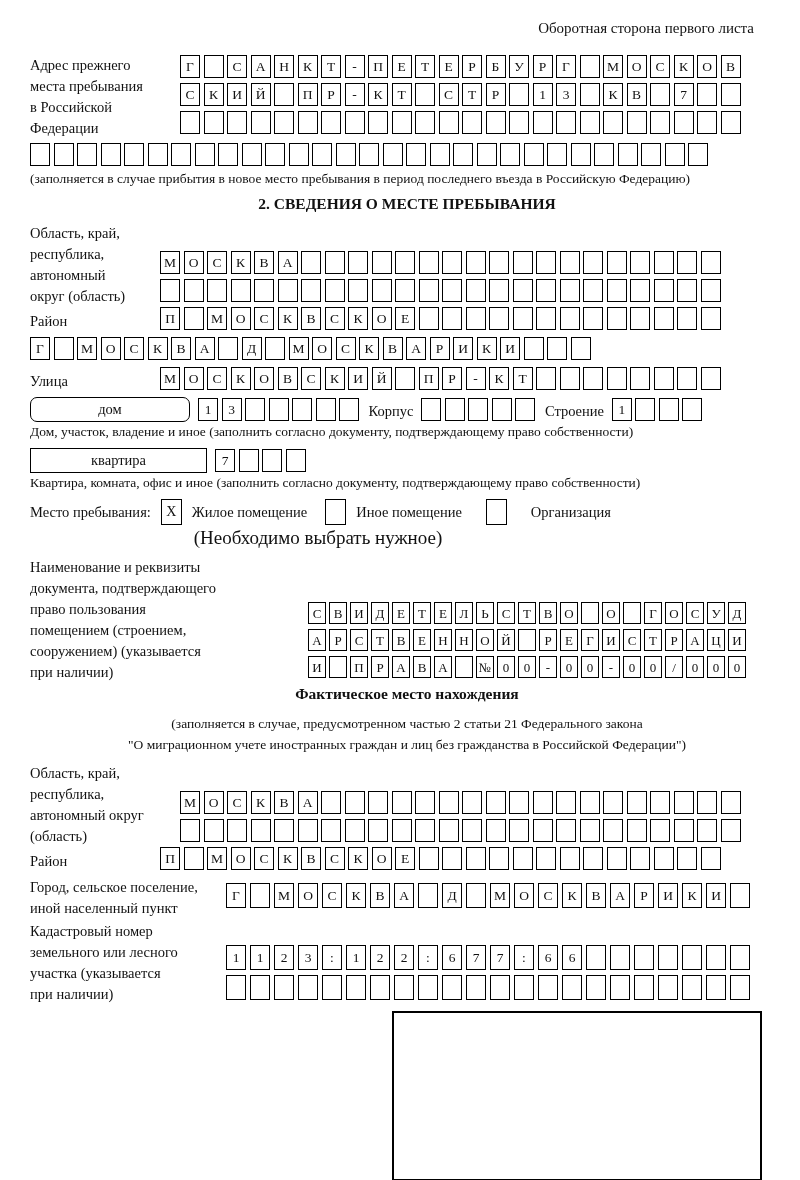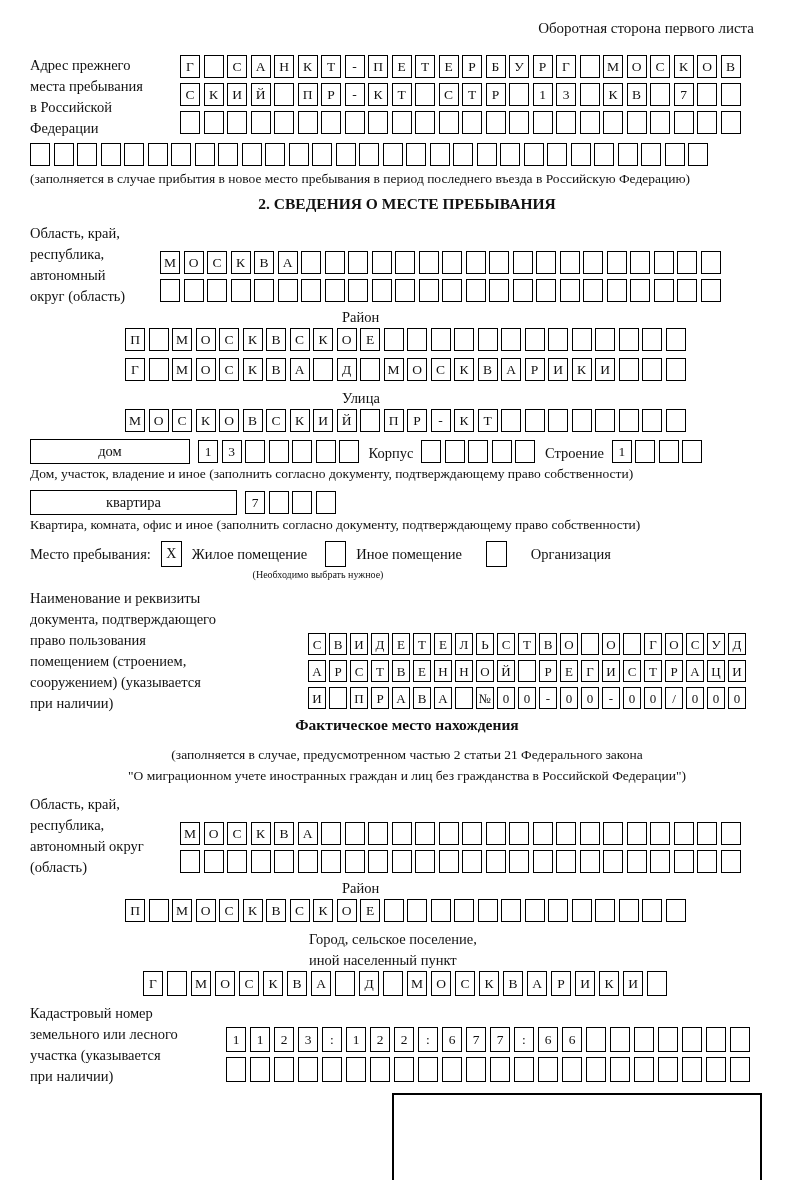--- a/index.html
+++ b/index.html
@@ -33,38 +33,38 @@
 
   .caption { font-size: 13.5px; margin: 2px 0 8px 0; }
   .caption.center { }
   .section-title { text-align: center; font-weight: bold; font-size: 15.5px; margin: 6px 0 10px 0; }
 
   .bigbox {
     border: 1.8px solid #000; height: 25px; display: flex;
     align-items: center; justify-content: center; font-size: 14.5px;
     margin-right: 8px; flex-shrink: 0;
   }
-  .bigbox.dom { width: 160px; }
-  .bigbox.kv  { width: 207px; text-align: right; }
+  .bigbox.dom { width: 160px; border-radius: 7px; }
+  .bigbox.kv  { width: 177px; text-align: right; }
   .inline-label { font-size: 14.5px; margin: 3px 8px 0 6px; white-space: nowrap; }
 
   .stay-row { display: flex; align-items: center; margin: 6px 0 2px 0; font-size: 14.5px; }
   .checkbox {
     width: 21px; height: 26px; border: 1.8px solid #000; margin: 0 10px;
     display: flex; align-items: center; justify-content: center; font-size: 14px; flex-shrink: 0;
   }
-  .stay-note { font-size: 10px; text-align: center; width: 340px; margin: 0 0 8px 118px; }
+  .stay-note { font-size: 19px; text-align: center; width: 340px; margin: 0 0 8px 118px; }
 
   .fact-captions { text-align: center; font-size: 13.5px; line-height: 21px; margin-bottom: 8px; }
 
   .cadastral-rows { margin-top: 20px; }
 
   .stamp-box { width: 370px; height: 170px; border: 2px solid #000; margin: 6px 0 6px 362px; }
 
-  .mb2 { margin-bottom: 2px; flex-direction: column; }
+  .mb2 { margin-bottom: 2px; }
   .mt4 { margin-top: 4px; }
 </style>
 </head>
 <body>
 
 <div class="page">
 
   <div class="header-note">Оборотная сторона первого листа</div>
 
   <div class="frow">

